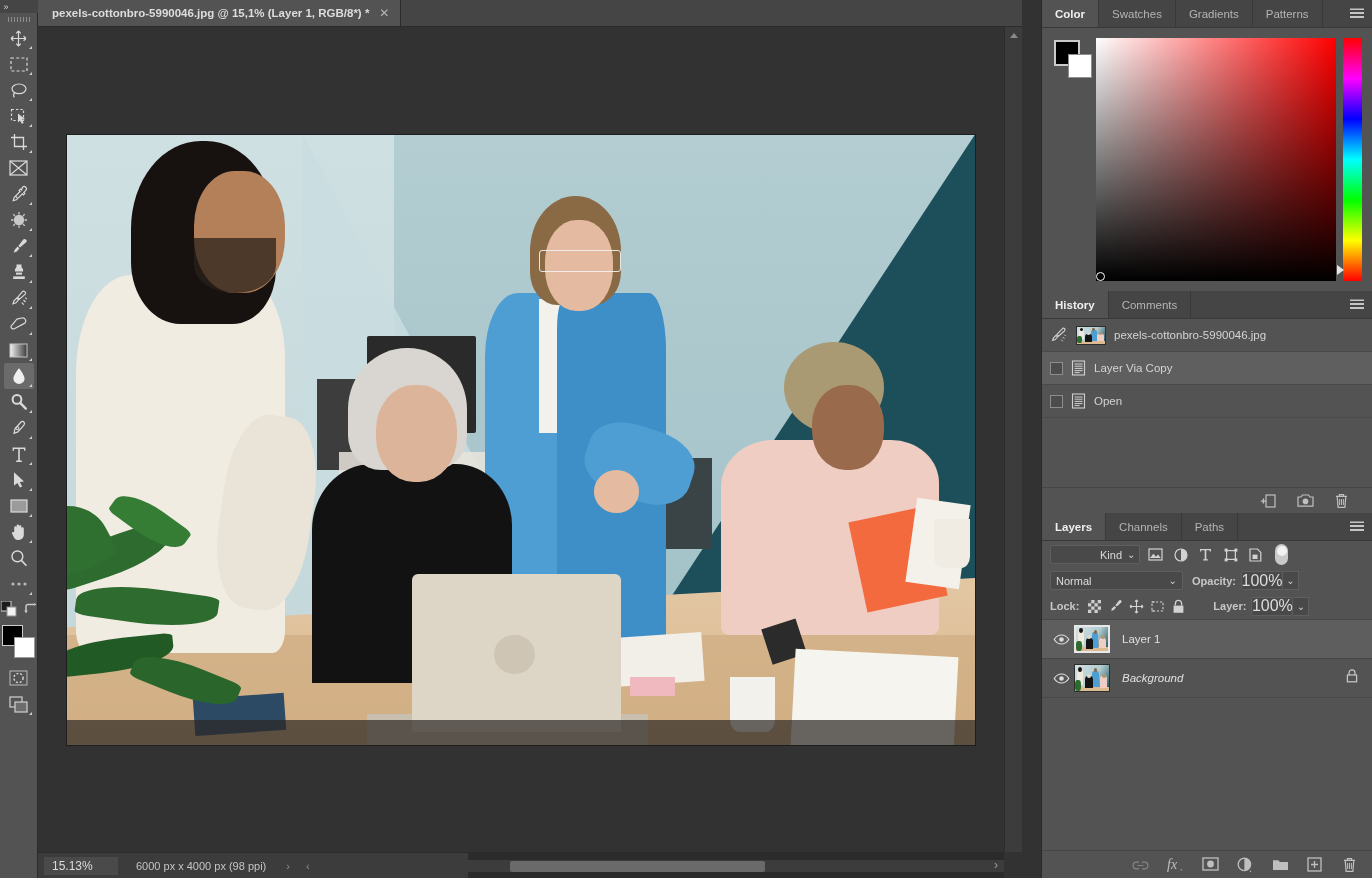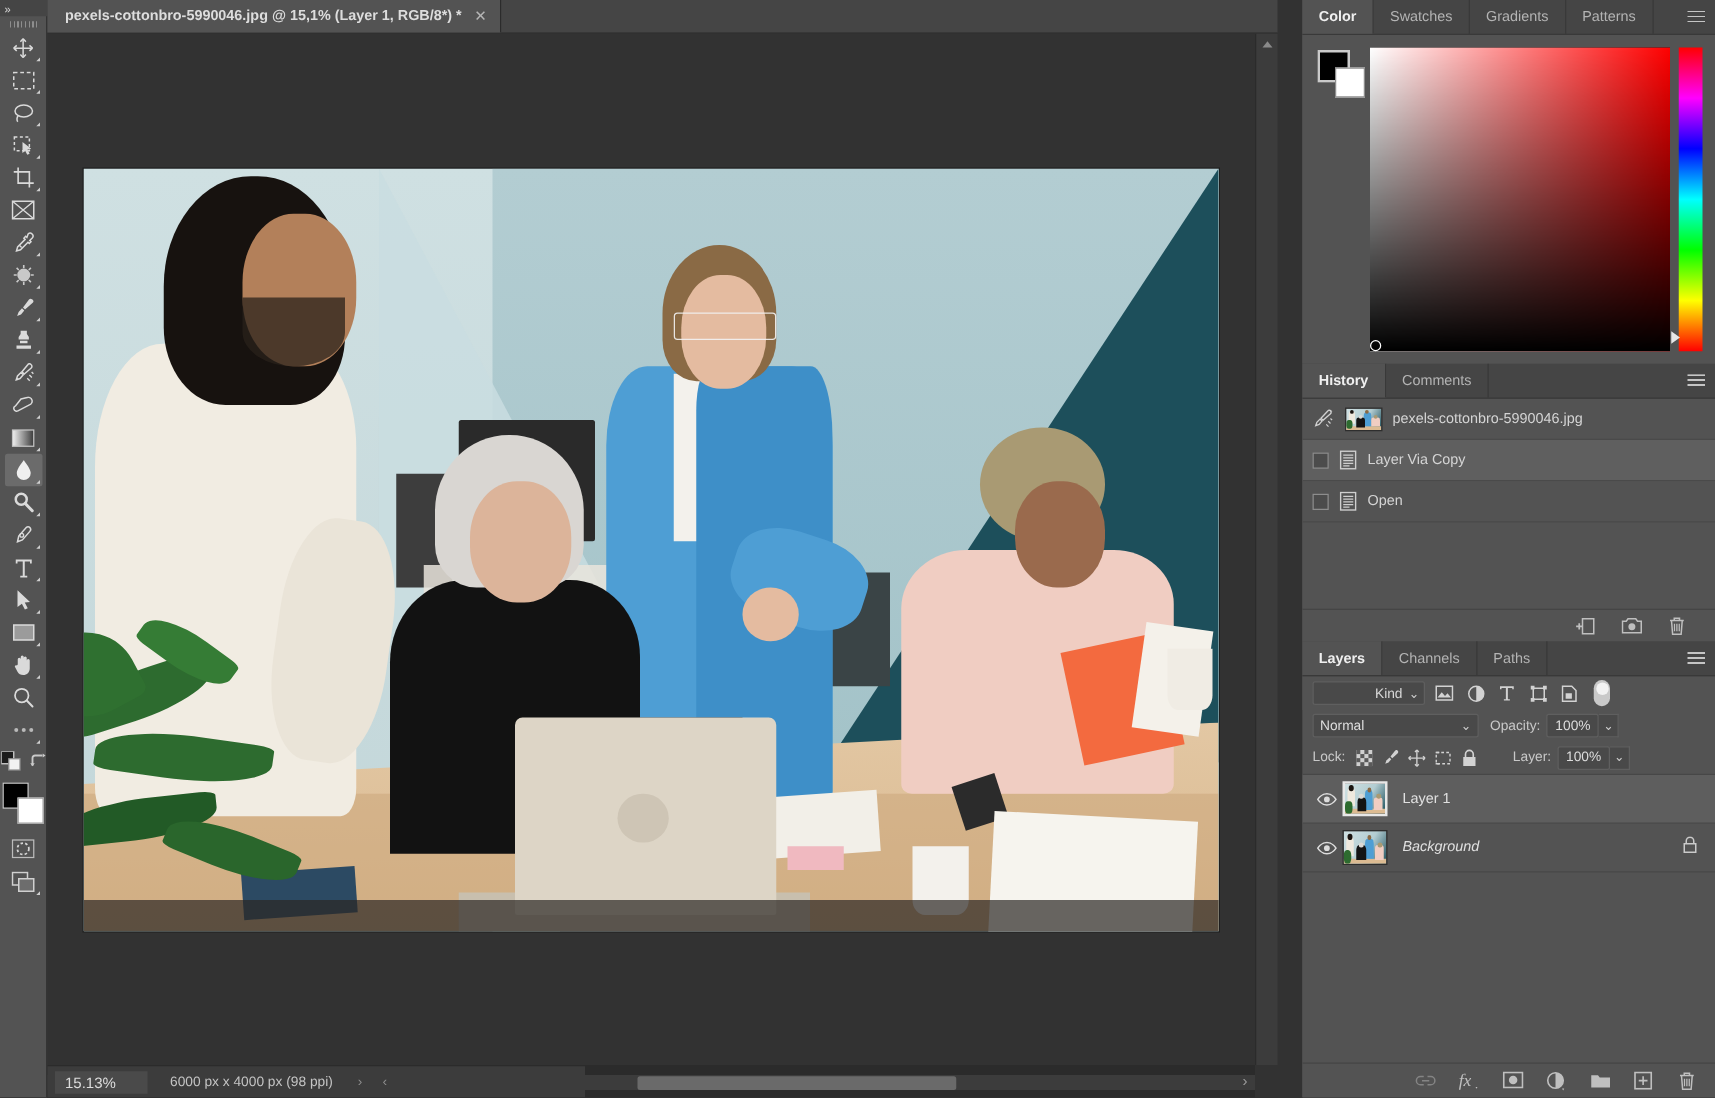--- a/index.html
+++ b/index.html
@@ -234,24 +234,24 @@
     width:13px; height:21px; background:#c9c9c9; border-radius:7px; margin-left:4px; cursor:pointer;
     position:relative;
   }
   .lyr-toggle::after { content:''; position:absolute; left:1.5px; top:1.5px; width:10px;height:10px;background:#f2f2f2;border-radius:50%; }
   .lyr-blend { height:25px; display:flex; align-items:center; gap:0; padding:0 8px; }
   .lyr-select {
     width:133px; height:19px; background:#494949; border:1px solid #5f5f5f; border-radius:2px;
     display:flex; align-items:center; padding:0 5px; color:#ddd; font-size:11px; cursor:pointer;gap:12px;
   }
   .lyr-select .sv { flex:1; }
-  .lbl { color:#c8c8c8; font-size:11px; margin-left:9px; margin-right:5px; }
+  .lbl { color:#c8c8c8; font-size:11px; margin-left:9px; margin-right:5px;font-weight:bold; }
   .numbox {
     width:42px; height:19px; background:#494949; border:1px solid #5f5f5f; border-radius:2px;
-    color:#ddd; font-size:11px; display:flex; align-items:center; justify-content:center; cursor:text;
+    color:#ddd; font-size:16px; display:flex; align-items:center; justify-content:center; cursor:text;
   }
   .numchev {
     width:16px; height:19px; background:#494949; border:1px solid #5f5f5f; border-left:none;
     display:flex; align-items:center; justify-content:center; cursor:pointer;
   }
   .lyr-lock { height:26px; display:flex; align-items:center; padding:0 8px; }
   .lock-ico { width:21px; height:18px; display:flex; align-items:center; justify-content:center; cursor:pointer; }
   .lyr-list { flex:1; background:#535353; overflow:hidden; border-top:1px solid #474747; }
   .lyr-row {
     height:39px; display:flex; align-items:center; gap:0; padding:0 6px;

